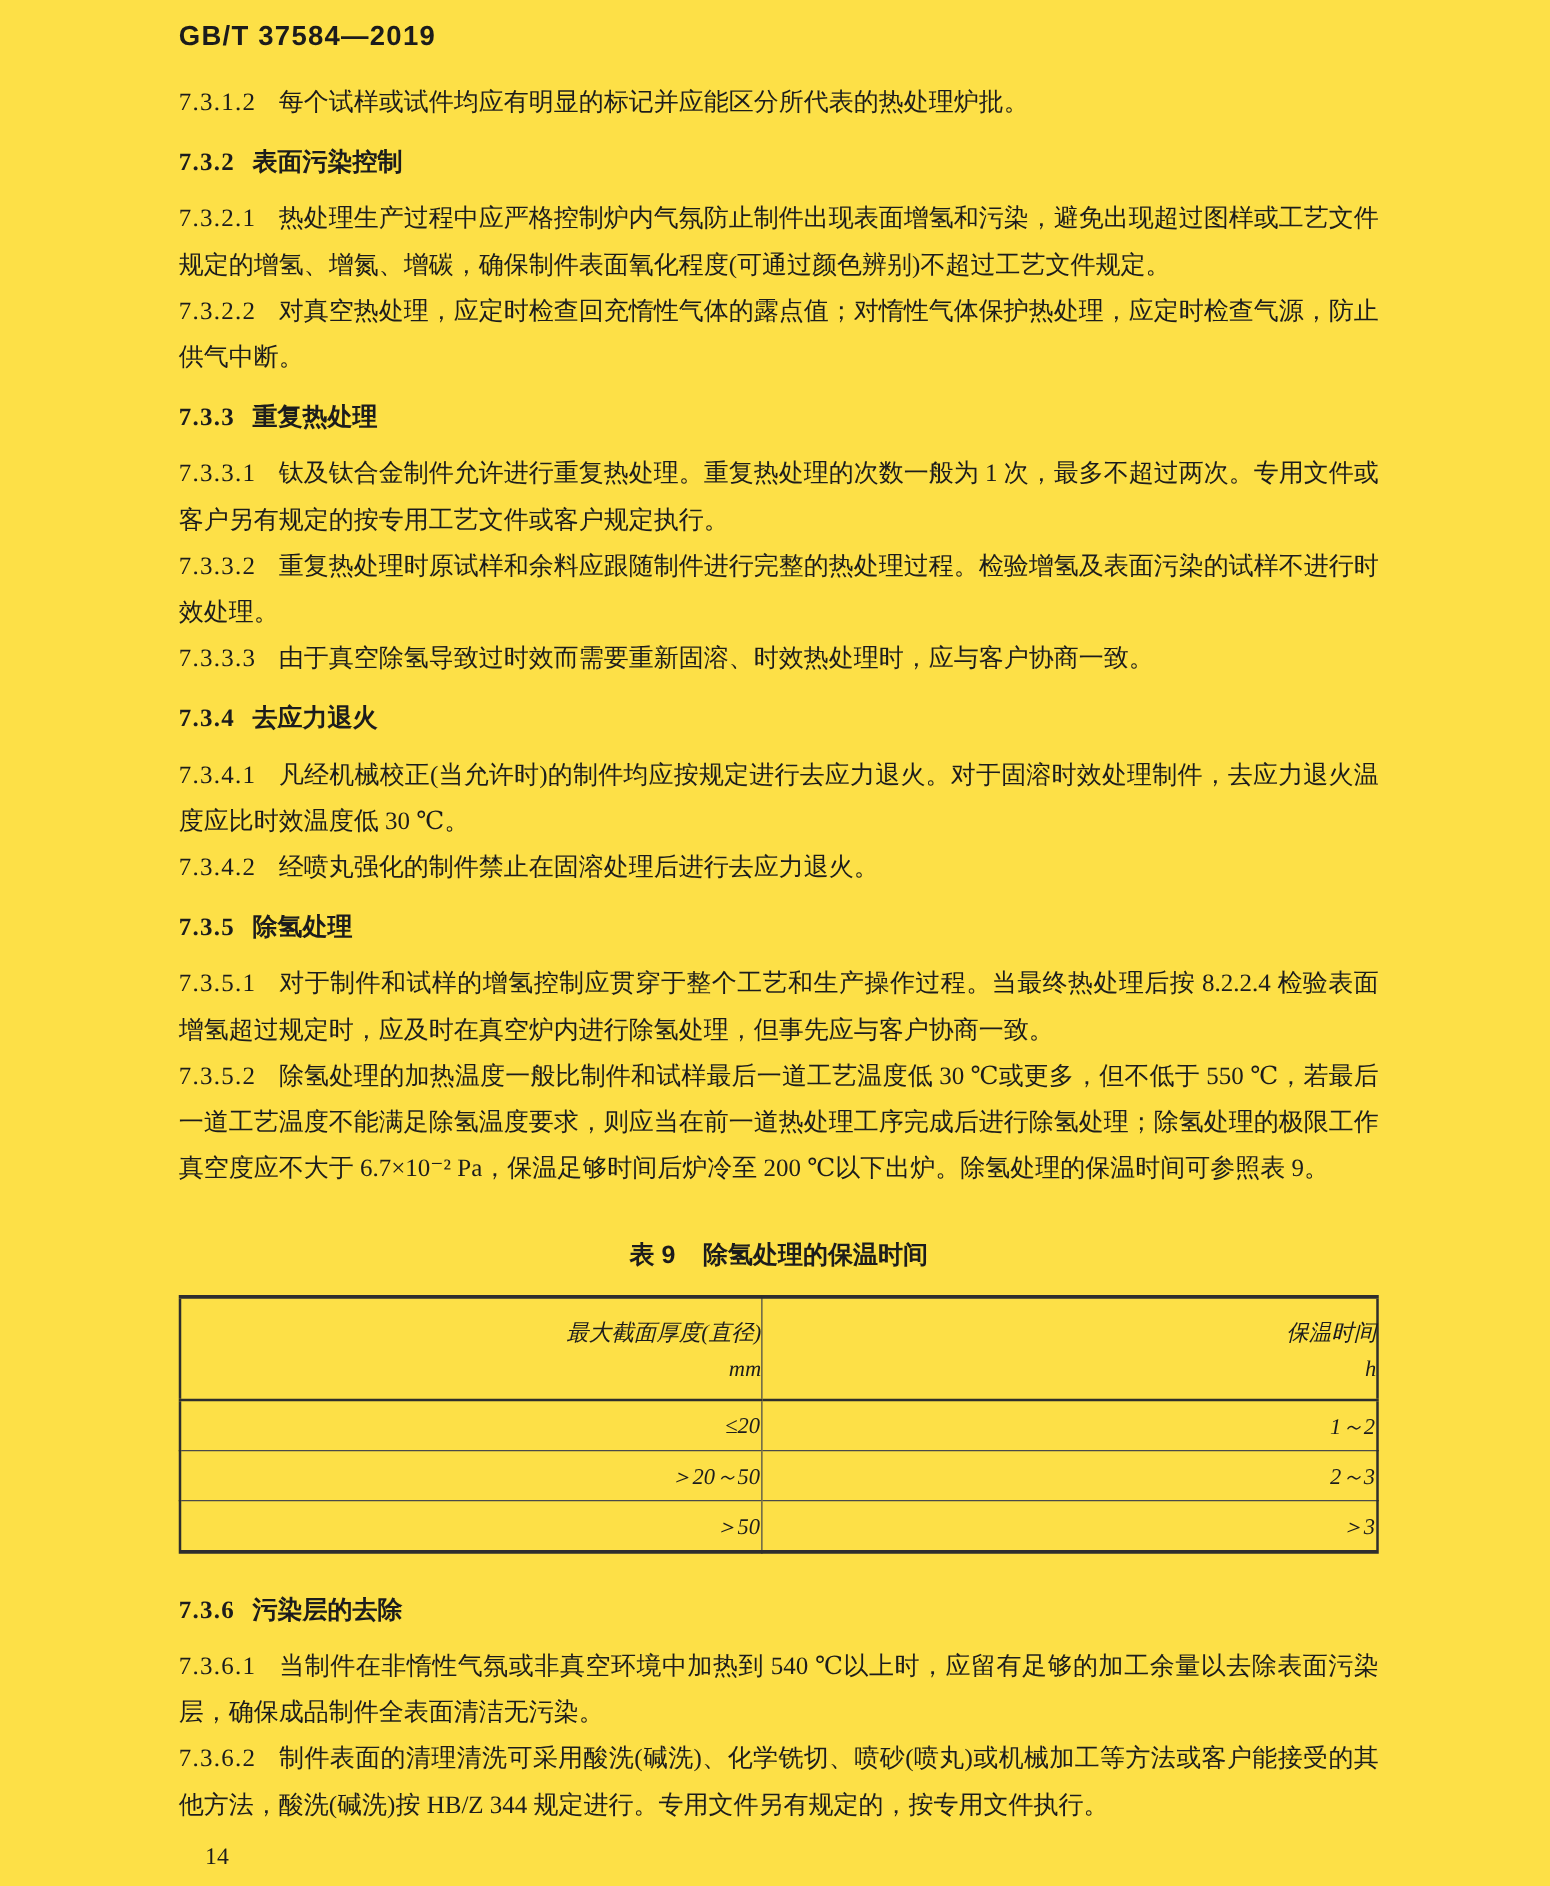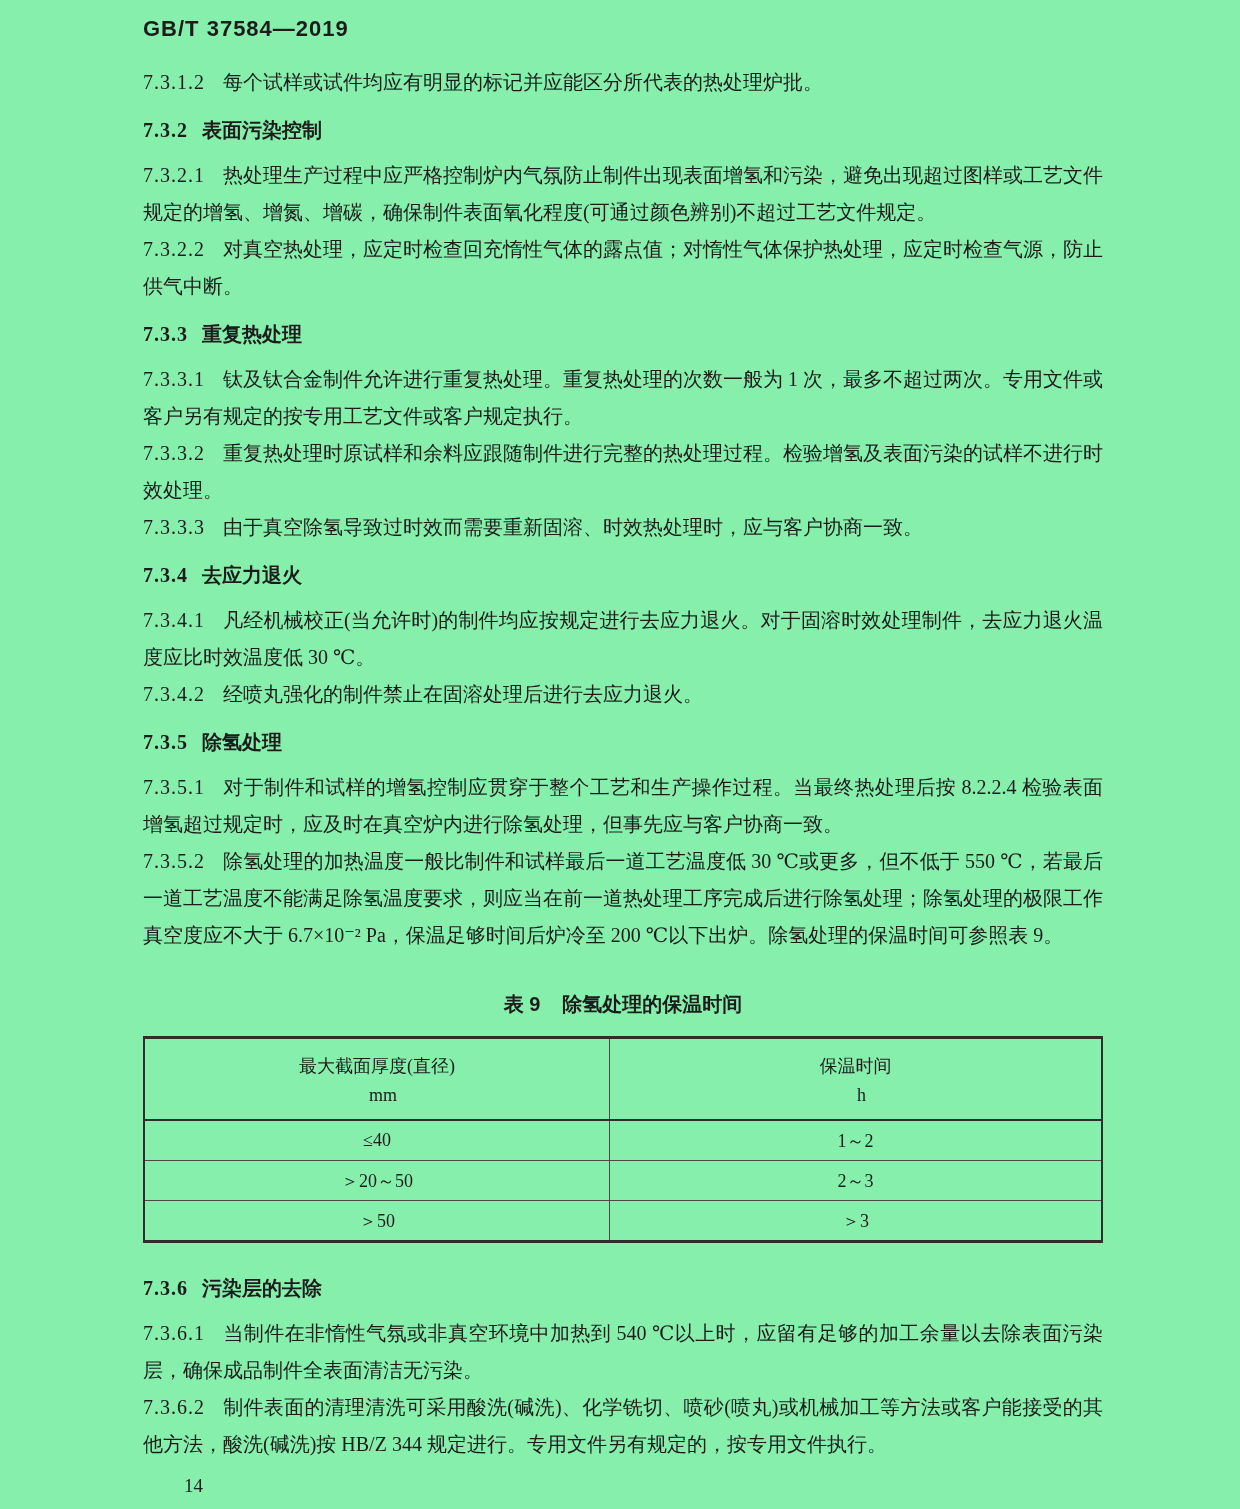--- a/index.html
+++ b/index.html
@@ -1,18 +1,18 @@
 <!DOCTYPE html>
 <html><head>
 <meta charset="utf-8">
 <style>
   html,body{margin:0;padding:0;background:#e9e8e5;}
   .page{
     width:1240px;height:1509px;box-sizing:border-box;position:relative;
-    background:#86efac;color:#1c1c1c;
+    background:#fde047;color:#1c1c1c;
     padding:16px 137px 0 143px;
     font-family:"Liberation Serif","DejaVu Serif",serif;
   }
   .doc-header{
     font-family:"Liberation Sans","DejaVu Sans",sans-serif;
     font-weight:bold;font-size:22px;letter-spacing:1px;margin-bottom:22px;
   }
   .para{
     margin:0;font-size:20px;line-height:37px;text-align:justify;
   }
@@ -28,28 +28,28 @@
   .table-title{
     text-align:center;margin:36px 0 18px;font-size:20px;line-height:28px;
     font-family:"Liberation Sans","DejaVu Sans",sans-serif;font-weight:bold;
   }
   .tt-gap{display:inline-block;width:22px;}
   .t9{
     width:100%;border-collapse:collapse;table-layout:fixed;
     border:2px solid #2e2e2e;border-top-width:3px;border-bottom-width:3px;
     font-size:18px;
   }
-  .t9 th,.t9 td{font-weight:normal;text-align:center;vertical-align:middle;}
+  .t9 th,.t9 td{font-weight:normal;text-align:right;vertical-align:middle;font-style:italic;}
   .t9 th:first-child,.t9 td:first-child{border-right:1.5px solid #4a4a4a;}
   .t9 thead th{border-bottom:2.5px solid #2e2e2e;padding:12px 0 10px;}
   .t9 .th-main{line-height:30px;}
   .t9 .th-unit{line-height:28px;padding-left:12px;}
   .t9 tbody td{border-top:1.5px solid #4a4a4a;height:37px;}
   .page-number{
-    position:absolute;left:184px;bottom:12px;font-size:19px;
+    position:absolute;left:164px;bottom:12px;font-size:19px;
   }
 </style>
 </head>
 <body>
 
 <div class="page">
 
   <div class="doc-header">GB/T 37584—2019</div>
 
   <p class="para"><span class="clause-num">7.3.1.2</span><span class="clause-text">每个试样或试件均应有明显的标记并应能区分所代表的热处理炉批。</span></p>
@@ -94,21 +94,21 @@
           <div class="th-unit">mm</div>
         </th>
         <th>
           <div class="th-main">保温时间</div>
           <div class="th-unit">h</div>
         </th>
       </tr>
     </thead>
     <tbody>
       <tr>
-        <td>≤40</td>
+        <td>≤20</td>
         <td>1～2</td>
       </tr>
       <tr>
         <td>＞20～50</td>
         <td>2～3</td>
       </tr>
       <tr>
         <td>＞50</td>
         <td>＞3</td>
       </tr>

